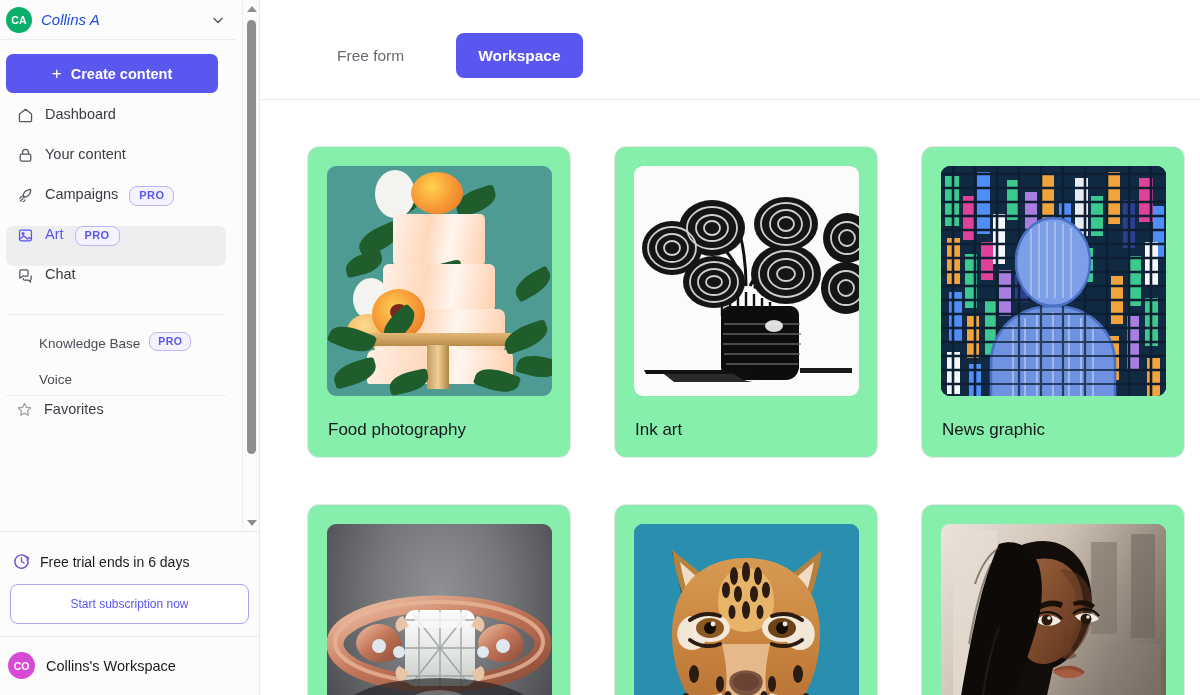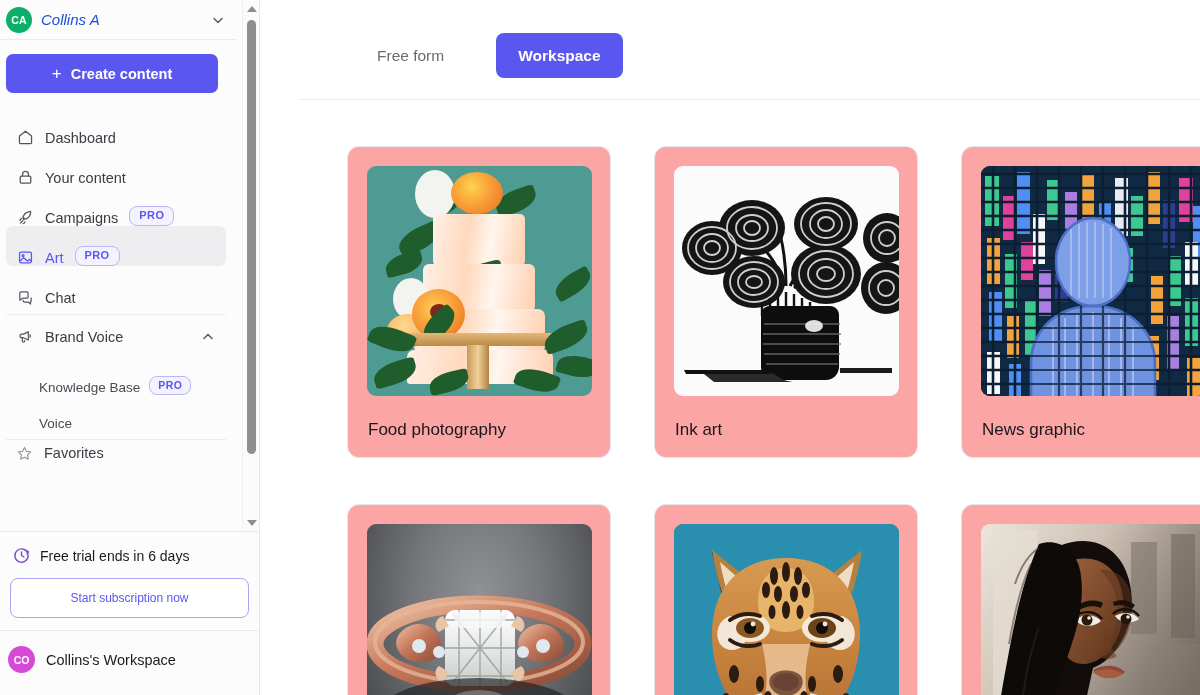--- a/index.html
+++ b/index.html
@@ -2,21 +2,21 @@
 <html><head>
 <meta charset="utf-8">
 <style>
   * { box-sizing: border-box; margin: 0; padding: 0; }
   html, body {
     width: 1200px; height: 695px;
     font-family: "Liberation Sans", sans-serif;
     background: #ffffff;
     overflow: hidden;
   }
-  .app { display: flex; width: 1200px; height: 695px; position: relative; gap: 40px; }
+  .app { display: flex; width: 1200px; height: 695px; position: relative; }
 
   
   .sidebar {
     width: 260px; height: 695px;
     background: #fcfcfd;
     border-right: 1px solid #e8e8ec;
     position: relative;
     display: flex; flex-direction: column;
     flex: 0 0 260px;
   }
@@ -51,21 +51,21 @@
     background: #5a56f0; color: #fff;
     display: flex; align-items: center; justify-content: center; gap: 9px;
     font-size: 14.5px; font-weight: bold; border: none; cursor: pointer;
     font-family: inherit;
   }
   .create-btn .plus { font-size: 17px; font-weight: normal; line-height: 1; }
 
   
   .nav { padding: 3px 10px 0 6px; }
   .nav-item {
-    height: 40px; display: flex; align-items: flex-end; gap: 11px;
+    height: 40px; display: flex; align-items: flex-start; gap: 11px;
     padding: 0 10px; border-radius: 7px; cursor: pointer;
     color: #3b3b44; font-size: 14.5px;
   }
   .nav-item .ico { width: 18px; height: 18px; flex: 0 0 18px; display:flex; align-items:center; justify-content:center; color: #55555f; }
   .nav-item.active { background: #eeeef1; color: #5a56f0; }
   .nav-item.active .ico { color: #5a56f0; }
 
   .pro {
     border: 1px solid #bab7f5; color: #5a56f0; background: #f3f2fe;
     font-size: 11px; font-weight: bold; letter-spacing: .4px;
@@ -88,21 +88,21 @@
 
   .cut-item {
     height: 26px; display: flex; align-items: center; gap: 11px;
     padding: 0 10px; font-size: 14.5px; color: #3b3b44;
     overflow: hidden;
   }
 
   
   .trial {
     border-top: 1px solid #e8e8ec;
-    padding: 14px 10px 12px;
+    padding: 20px 10px 12px;
   }
   .trial-row { display: flex; align-items: center; gap: 9px; margin-bottom: 13px; padding-left: 2px;}
   .trial-row .ico { color: #7b50c9; display:flex; }
   .trial-text { font-size: 14px; color: #1b1b1f; }
   .sub-btn {
     display: block; width: 100%; height: 40px; border-radius: 8px;
     border: 1px solid #a9a5f0; background: #fff; color: #5a56f0;
     font-size: 12px; cursor: pointer; font-family: inherit;
   }
   .ws {
@@ -147,21 +147,21 @@
   .tab.active { background: #5a56f0; color: #fff; font-weight: bold; }
   .tab-sp { width: 30px; }
 
   .grid {
     padding: 46px 0 0 47px;
     display: grid; grid-template-columns: repeat(3, 264px);
     gap: 46px 43px;
   }
   .card {
     width: 264px; border: 1px solid #e6e6ea; border-radius: 12px;
-    background: #fca5a5; padding: 19px 19px 0; cursor: pointer;
+    background: #86efac; padding: 19px 19px 0; cursor: pointer;
     height: 312px; overflow: hidden;
   }
   .card-img {
     width: 225px; height: 230px; border-radius: 9px; overflow: hidden;
     margin: 0 auto; position: relative;
   }
   .card-title {
     font-size: 17px; color: #17171c; padding: 24px 1px 0;
   }
 
@@ -292,35 +292,20 @@
               <svg width="17" height="17" viewBox="0 0 18 18" fill="none" stroke="currentColor" stroke-width="1.3" stroke-linejoin="round">
                   <path d="M3 4.4a1.3 1.3 0 0 1 1.3-1.3h6.1a1.3 1.3 0 0 1 1.3 1.3v4a1.3 1.3 0 0 1-1.3 1.3H6L3 11.9z"></path>
                   <path d="M6.6 11.6v.9a1.3 1.3 0 0 0 1.3 1.3h4l2.4 2.1v-2.1a1.3 1.3 0 0 0 .7-1.2V9"></path>
                 </svg>
             </span>
             <span>Chat</span>
           </div>
 
           <div class="nav-sep"></div>
 
-          <div class="group-head">
-            <span class="ico">
-              <svg width="17" height="17" viewBox="0 0 18 18" fill="none" stroke="currentColor" stroke-width="1.3" stroke-linejoin="round">
-                  <path d="M3.2 6.9a1.5 1.5 0 0 1 1.5-1.5h2.1L12 3v8.6l-5.2-2.4H4.7a1.5 1.5 0 0 1-1.5-1.5z"></path>
-                  <path d="M5.6 9.3v3.6a1.2 1.2 0 0 0 2.3.4l.5-1.4"></path>
-                  <path d="M13.6 5.7a3 3 0 0 1 0 3.4"></path>
-                </svg>
-            </span>
-            <span class="gl">Brand Voice</span>
-            <span class="chev">
-              <svg width="16" height="16" viewBox="0 0 16 16" fill="none" stroke="#5a5a66" stroke-width="1.5" stroke-linecap="round" stroke-linejoin="round">
-                  <path d="M4 9.5L8 5.5L12 9.5"></path>
-                </svg>
-            </span>
-          </div>
 
           <div class="sub-item">
             <span>Knowledge Base</span>
             <span class="pro">PRO</span>
           </div>
 
           <div class="sub-item">
             <span>Voice</span>
           </div>
 

